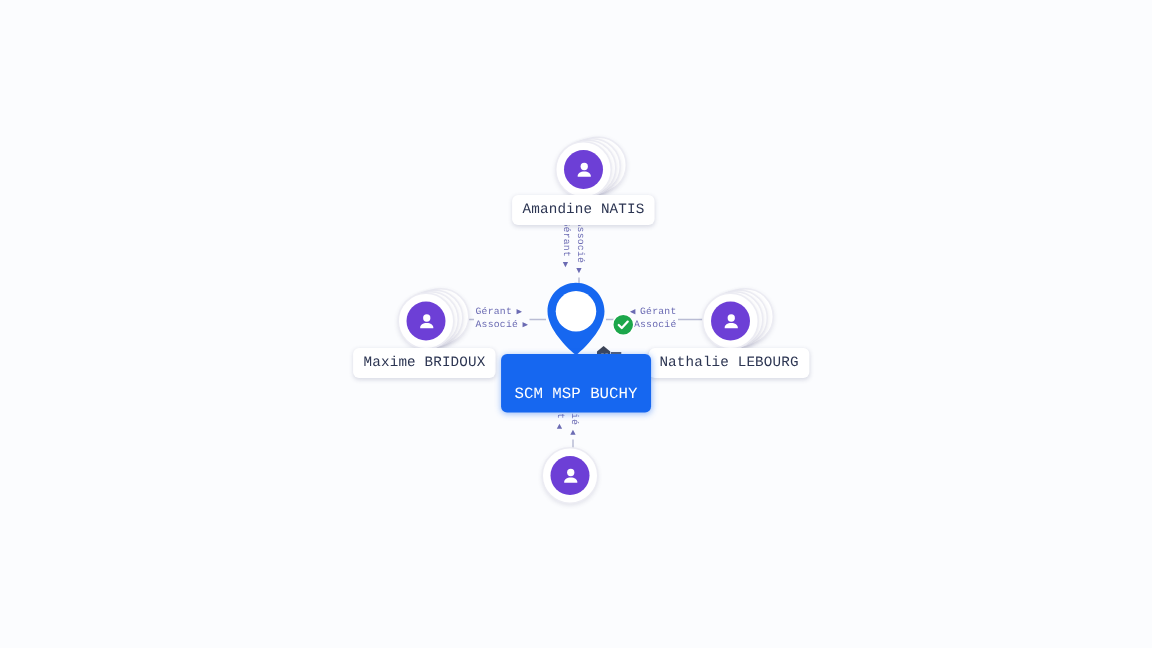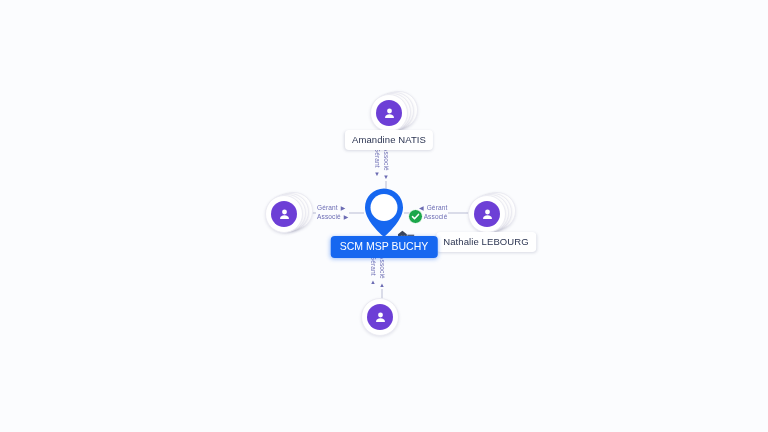--- a/index.html
+++ b/index.html
@@ -7,20 +7,21 @@
     margin: 0; padding: 0;
     width: 768px; height: 432px;
     overflow: hidden;
     background: #fbfcfe;
     font-family: "Liberation Sans", sans-serif;
   }
   #canvas {
     position: relative;
     width: 722px; height: 432px;
     background: #fbfcfe;
+    font-family: Liberation Mono, monospace;
   }
   #edge-layer {
     position: absolute;
     left: 0; top: 0;
     width: 768px; height: 432px;
     pointer-events: none;
   }
 
   
   .person-node {
@@ -102,21 +103,21 @@
     width: 20px; height: 18px;
     z-index: 5;
   }
   #company-label {
     position: absolute;
     transform: translateX(-50%);
     background: #1667f0;
     color: #ffffff;
     font-size: 10.5px;
     line-height: 1;
-    padding: 5px 9px 6px 9px;
+    padding: 22px 9px 6px 9px;
     border-radius: 4px;
     white-space: nowrap;
     box-shadow: 0 1px 4px rgba(22,103,240,0.42);
     z-index: 14;
   }
 
   
   .edge-label-h {
     position: absolute;
     z-index: 8;
@@ -211,20 +212,21 @@
       <div class="stack-card s1"></div>
       <div class="stack-card s0"></div>
       <div class="avatar-disc">
         <svg width="15" height="15" viewBox="0 0 24 24" fill="#ffffff">
           <circle cx="12" cy="8" r="3.9"></circle>
           <path d="M12 13.2c-4.1 0-7 2.3-7 4.6V19h14v-1.2c0-2.3-2.9-4.6-7-4.6z"></path>
         </svg>
       </div>
     </div>
   </div>
+  <div class="node-label" style="left:283px; top:232px;">Maxime BRIDOUX</div>
 
   <div class="person-node" style="left:487px; top:214px;">
     <div class="stack-wrap">
       <div class="stack-card s3"></div>
       <div class="stack-card s2"></div>
       <div class="stack-card s1"></div>
       <div class="stack-card s0"></div>
       <div class="avatar-disc">
         <svg width="15" height="15" viewBox="0 0 24 24" fill="#ffffff">
           <circle cx="12" cy="8" r="3.9"></circle>

